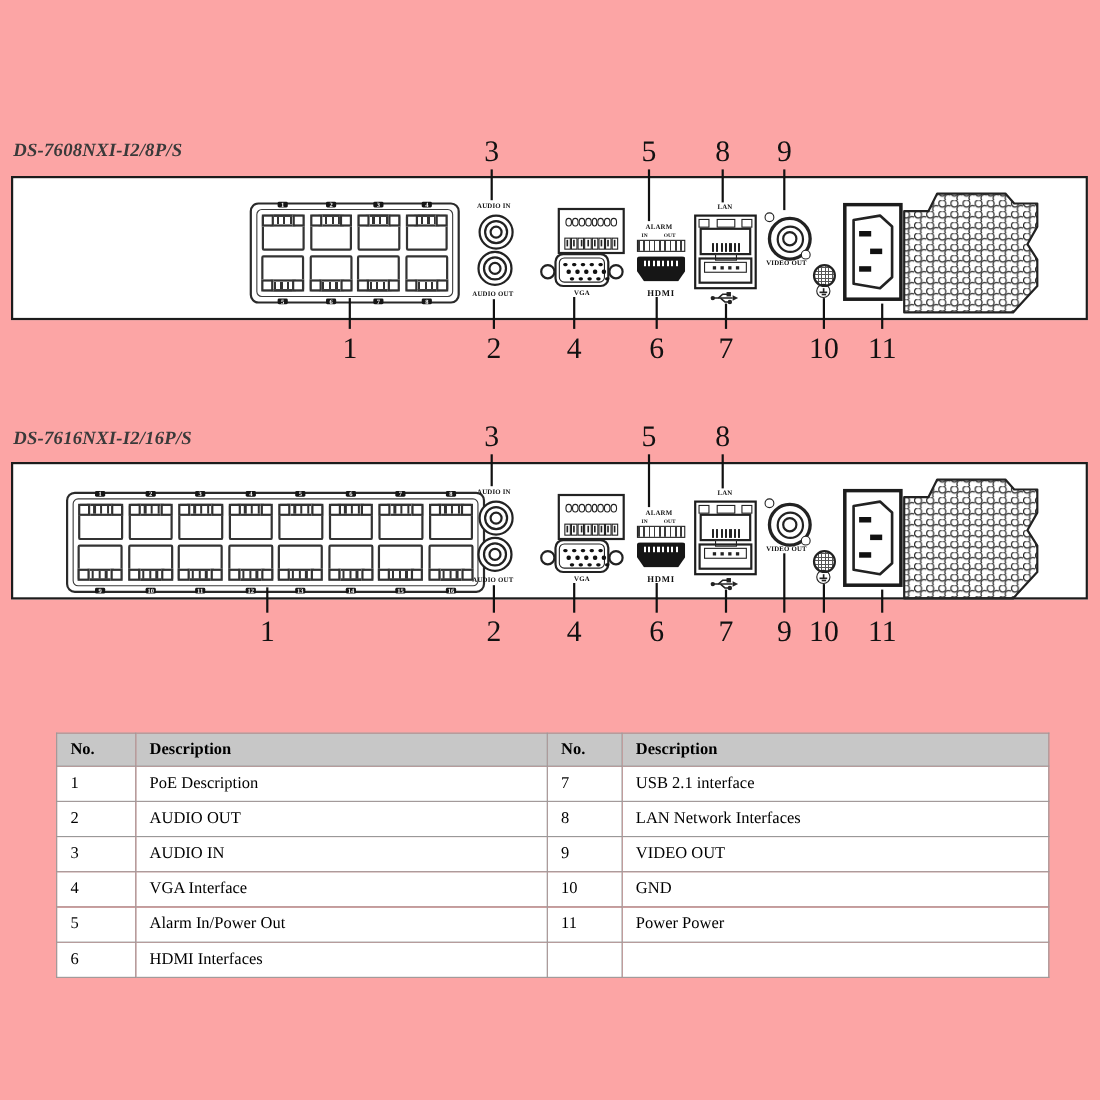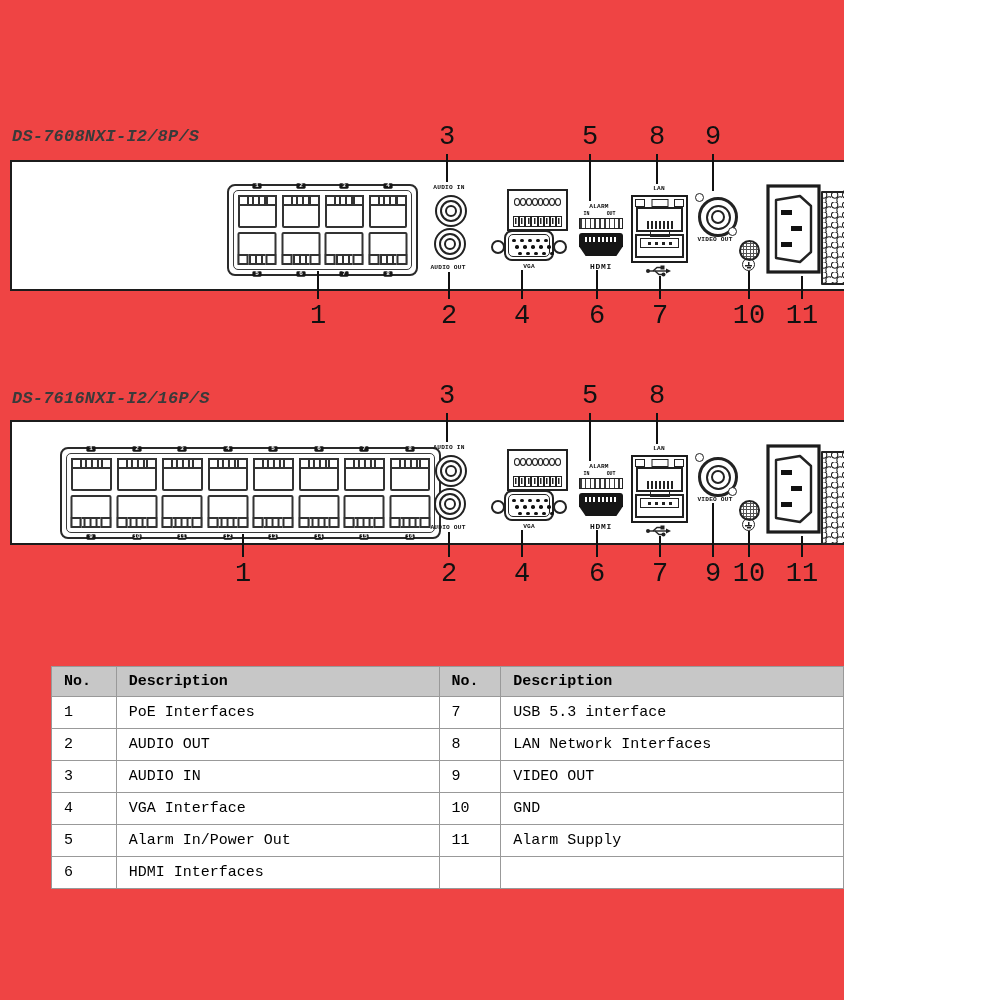--- a/index.html
+++ b/index.html
@@ -1,17 +1,17 @@
 <!DOCTYPE html>
 <html><head>
 <meta charset="utf-8">
 <style>
   html,body{margin:0;padding:0;background:#fff}
-  .page{position:relative;width:844px;height:1000px;background:#ef4444;overflow:hidden;
-        font-family:Liberation Mono, monospace;color:#111}
+  .page{position:relative;width:1000px;height:1000px;background:#fca5a5;overflow:hidden;
+        font-family:Liberation Serif, serif;color:#111}
   .model{position:absolute;left:12px;font-style:italic;font-weight:bold;font-size:17px;
          letter-spacing:.2px;color:#3a3a3a;white-space:nowrap}
   .chassis{position:absolute;left:10px;width:975px;border:2.5px solid #1c1c1c;background:#fff}
 
   
   .callout-num{position:absolute;width:40px;text-align:center;font-size:27px;line-height:30px;color:#111}
   .callout-line{position:absolute;width:2px;background:#111}
 
   
   .poe{position:absolute;border:2px solid #2a2a2a;border-radius:8px;background:#fff}
@@ -583,23 +583,23 @@
         <tr>
           <th>No.</th>
           <th>Description</th>
           <th>No.</th>
           <th>Description</th>
         </tr>
       </thead>
     <tbody>
         <tr>
           <td>1</td>
-          <td>PoE Interfaces</td>
+          <td>PoE Description</td>
           <td>7</td>
-          <td>USB 5.3 interface</td>
+          <td>USB 2.1 interface</td>
         </tr>
         <tr>
           <td>2</td>
           <td>AUDIO OUT</td>
           <td>8</td>
           <td>LAN Network Interfaces</td>
         </tr>
         <tr>
           <td>3</td>
           <td>AUDIO IN</td>
@@ -609,21 +609,21 @@
         <tr>
           <td>4</td>
           <td>VGA Interface</td>
           <td>10</td>
           <td>GND</td>
         </tr>
         <tr>
           <td>5</td>
           <td>Alarm In/Power Out</td>
           <td>11</td>
-          <td>Alarm Supply</td>
+          <td>Power Power</td>
         </tr>
         <tr>
           <td>6</td>
           <td>HDMI Interfaces</td>
           <td></td>
           <td></td>
         </tr>
       </tbody>
   </table>
 <div class="callout-line" style="left: 446px; top: 154px; height: 28px;"></div>

